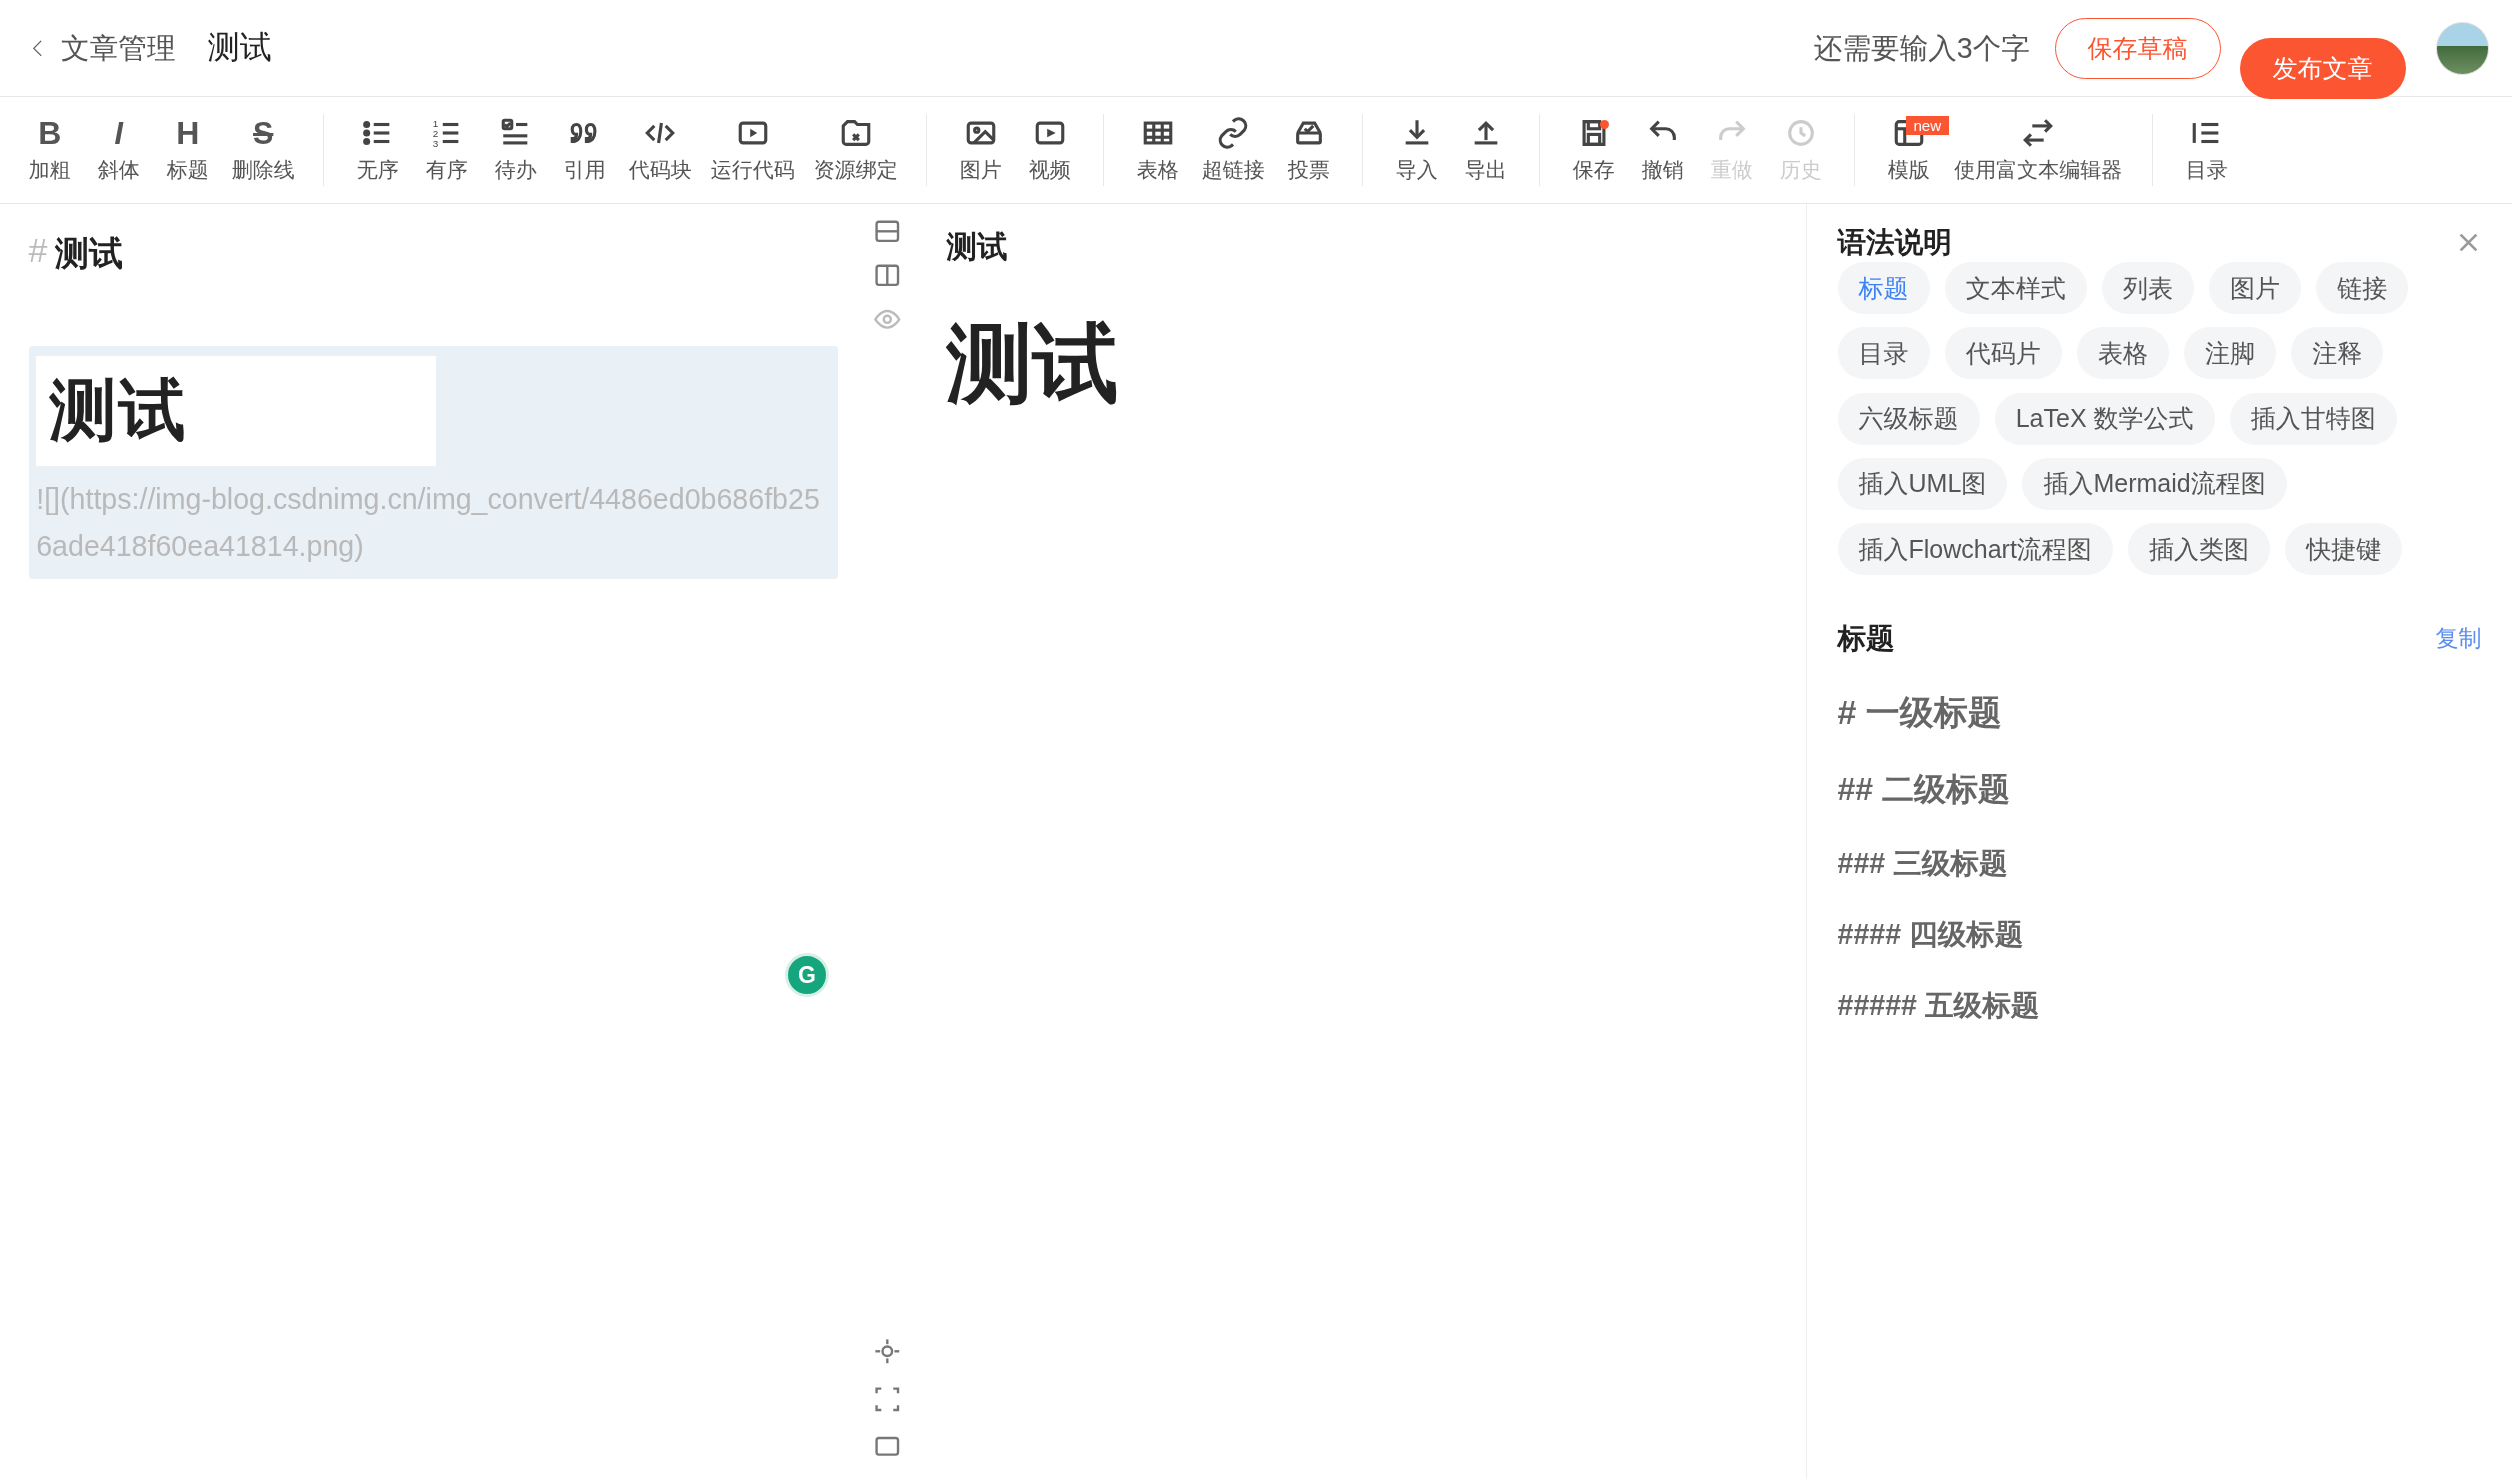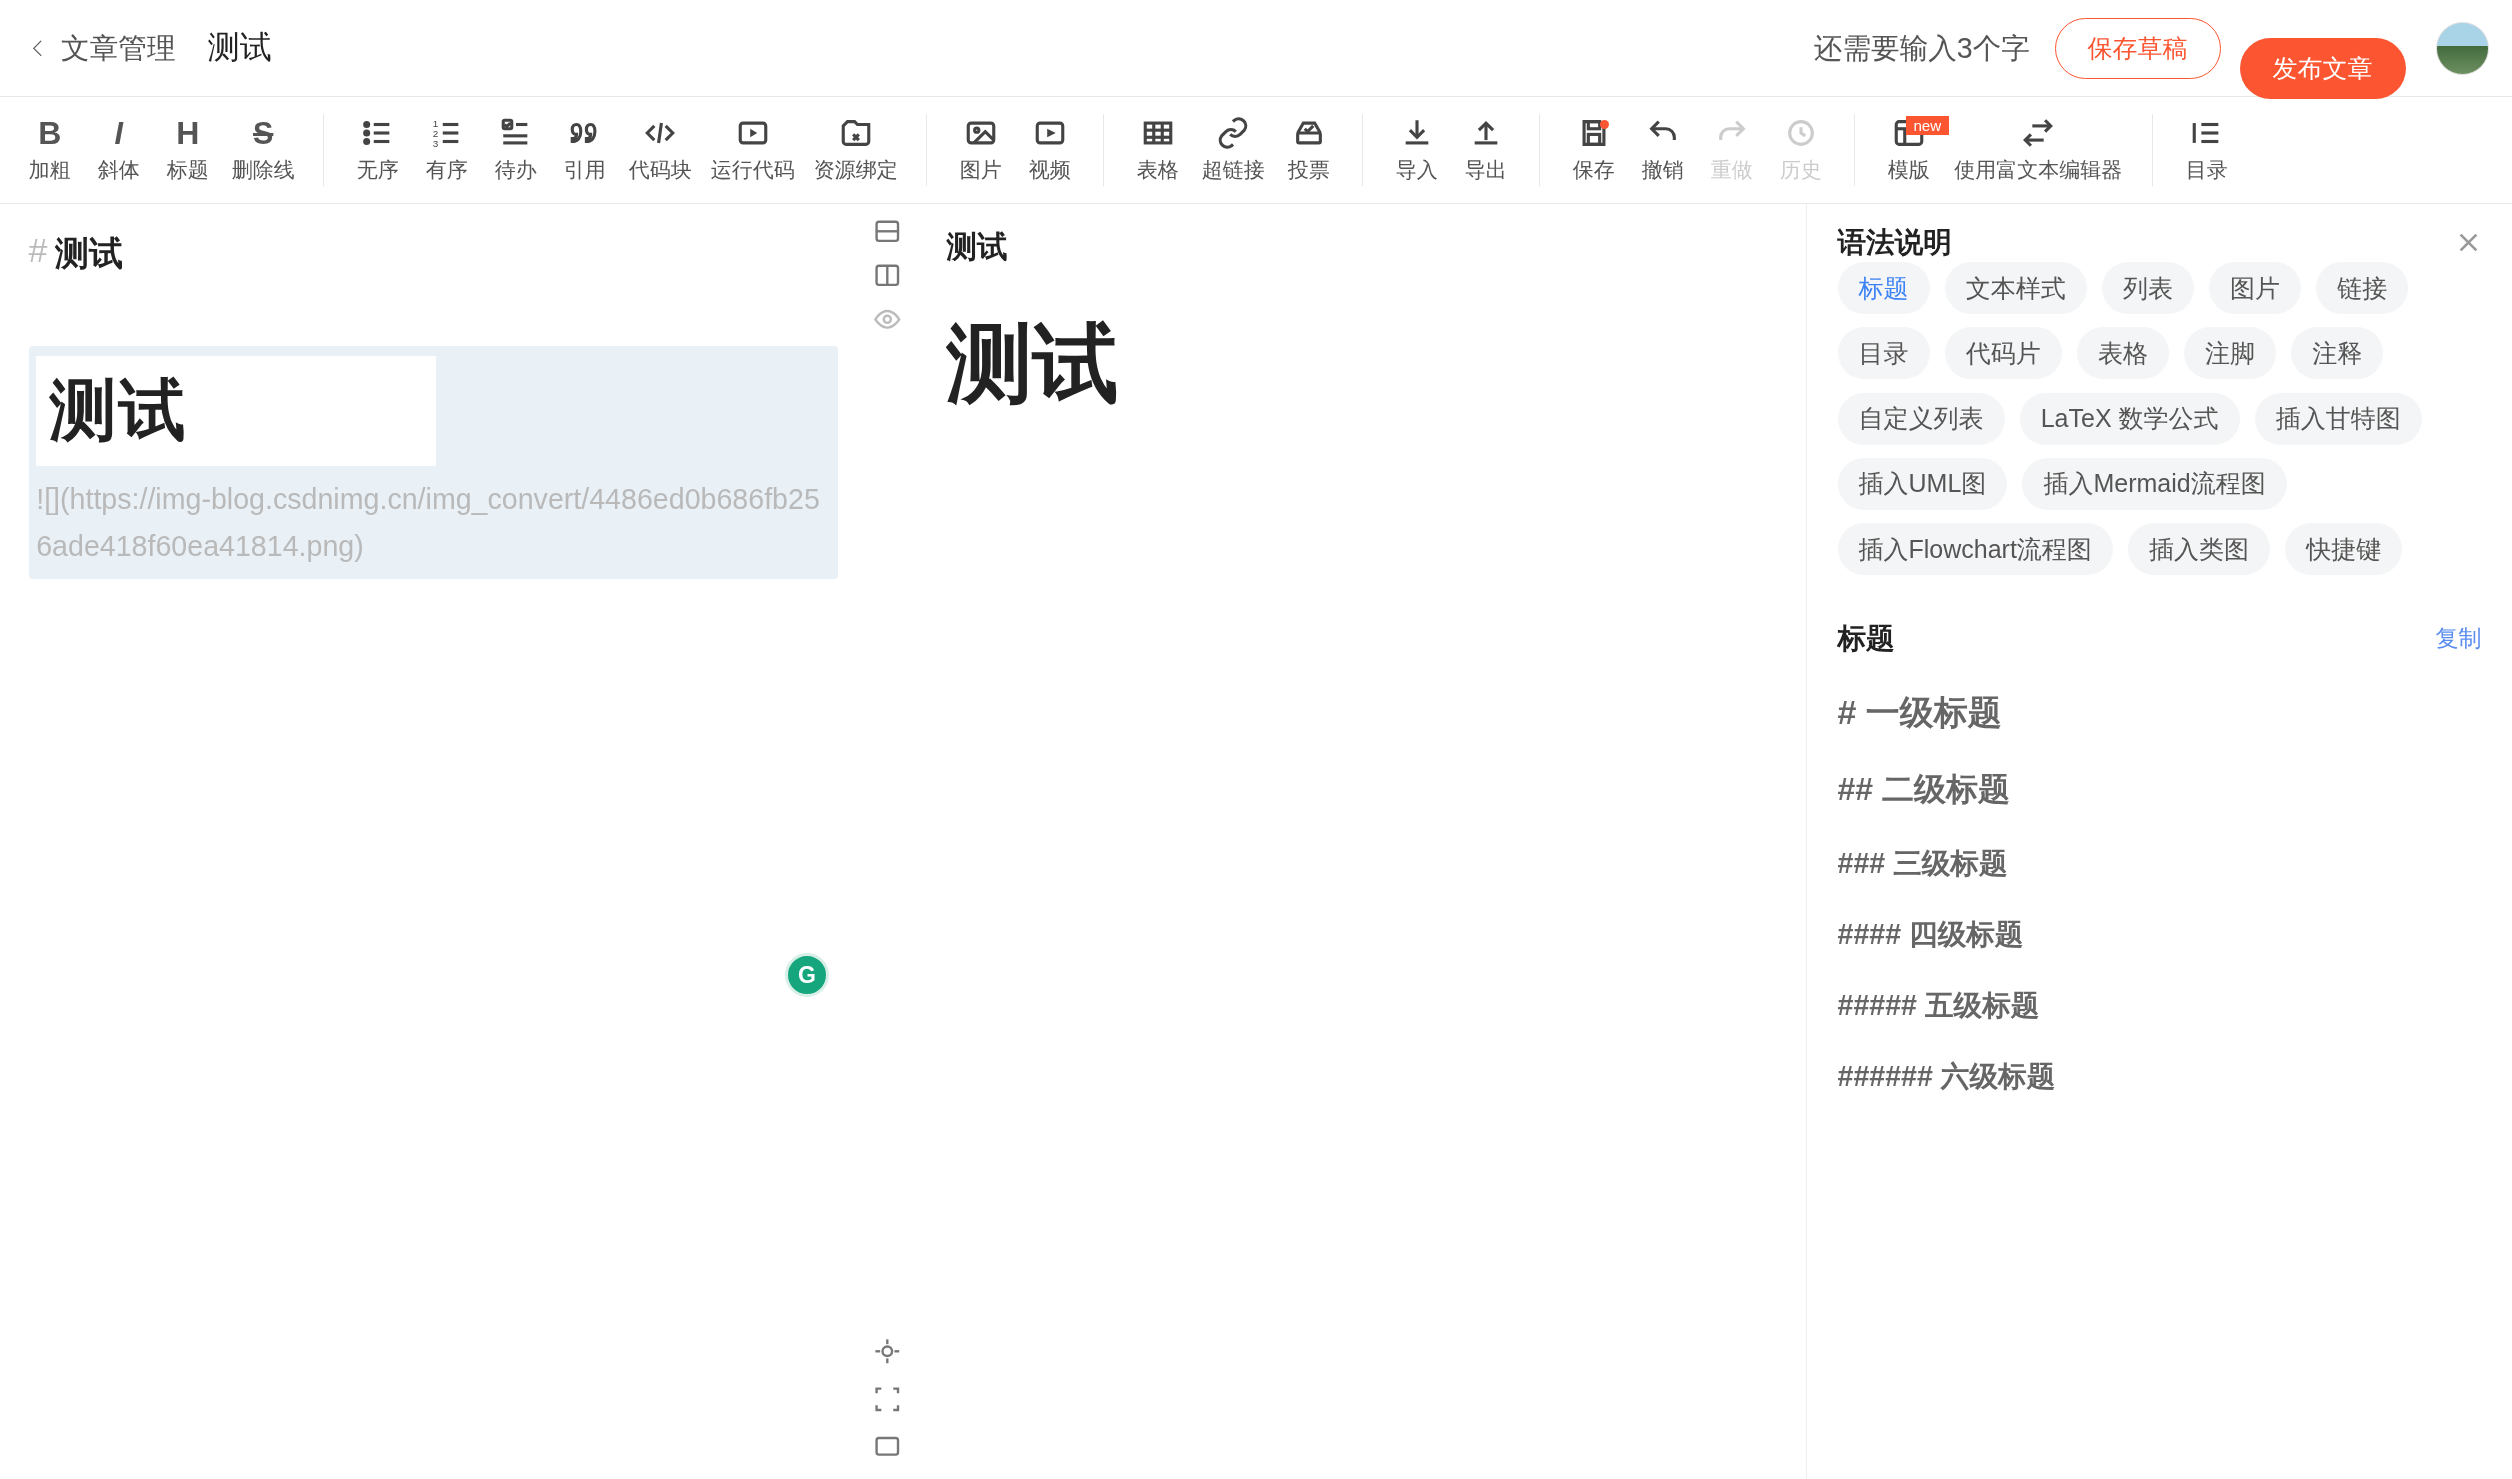--- a/index.html
+++ b/index.html
@@ -366,36 +366,35 @@
         <span class="tag active">标题</span>
         <span class="tag">文本样式</span>
         <span class="tag">列表</span>
         <span class="tag">图片</span>
         <span class="tag">链接</span>
         <span class="tag">目录</span>
         <span class="tag">代码片</span>
         <span class="tag">表格</span>
         <span class="tag">注脚</span>
         <span class="tag">注释</span>
-        <span class="tag">自定义列表</span>
+        <span class="tag">六级标题</span>
         <span class="tag">LaTeX 数学公式</span>
         <span class="tag">插入甘特图</span>
         <span class="tag">插入UML图</span>
         <span class="tag">插入Mermaid流程图</span>
         <span class="tag">插入Flowchart流程图</span>
         <span class="tag">插入类图</span>
         <span class="tag">快捷键</span>
       </div>
     <div class="example-head">
       <span class="t">标题</span>
       <span class="copy">复制</span>
     </div>
     <div id="help-examples">
         <div class="heading-ex h1"># 一级标题</div>
         <div class="heading-ex h2">## 二级标题</div>
         <div class="heading-ex ">### 三级标题</div>
         <div class="heading-ex ">#### 四级标题</div>
         <div class="heading-ex ">##### 五级标题</div>
-        <div class="heading-ex ">###### 六级标题</div>
       </div>
   </div>
 </div>
 
 
 </body></html>

